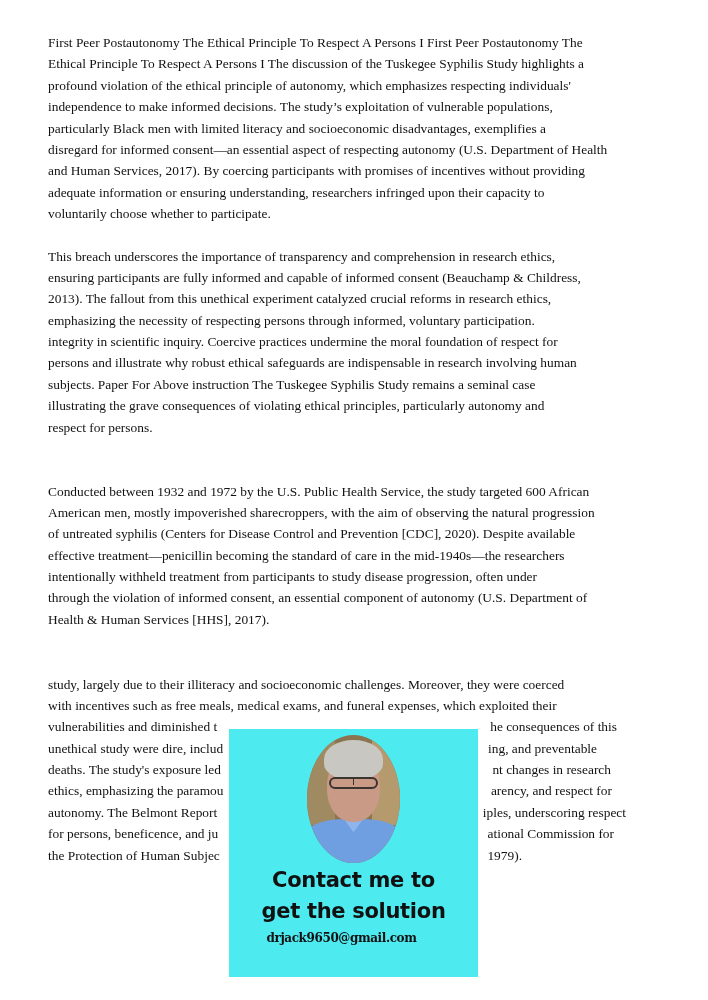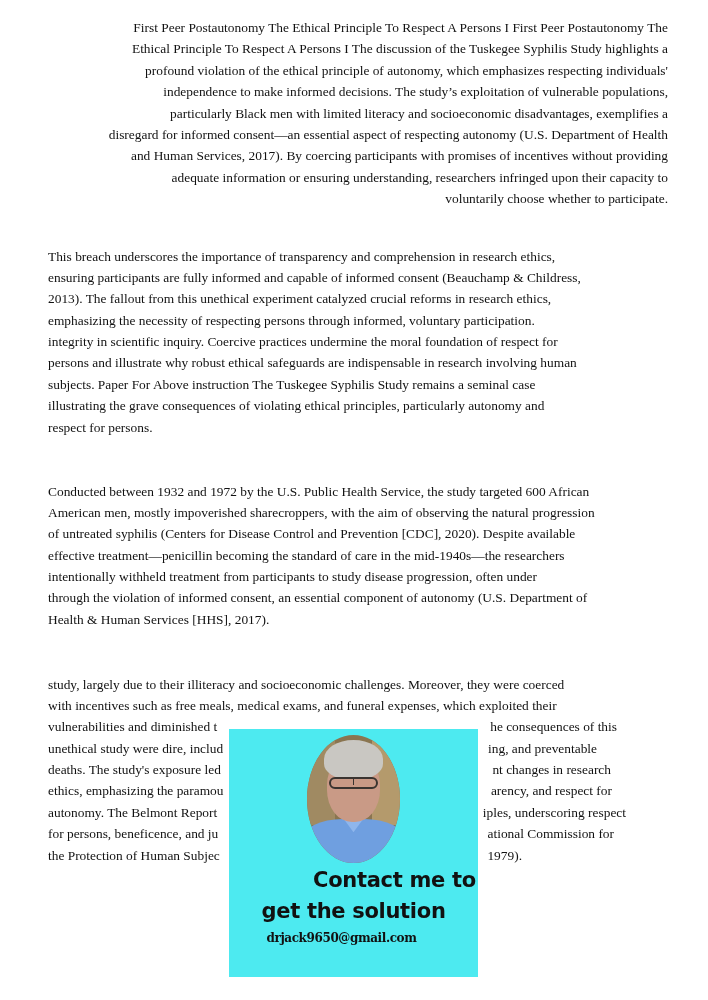--- a/index.html
+++ b/index.html
@@ -51,39 +51,39 @@
     position: absolute;
     left: 0; width: 249px;
     text-align: center;
     font-family: "DejaVu Sans", sans-serif;
     font-weight: bold;
     color: #111111;
     font-size: 21px;
     line-height: 30px;
     letter-spacing: -0.3px;
   }
-  .cta-1 { top: 136px; padding-left: 41px; }
+  .cta-1 { top: 136px; }
   .cta-2 { top: 167px; }
   .email {
     position: absolute;
     left: 0; top: 202px; width: 225px;
     text-align: center;
     font-family: "DejaVu Serif", serif;
     font-weight: bold;
     font-size: 12px;
     color: #111111;
     letter-spacing: -0.4px;
   }
 </style>
 </head>
 <body>
 
 <div class="page">
 
-  <div class="para" style="top:17px;text-align:right;">
+  <div class="para" style="top:32px;">
     <div class="line">First Peer Postautonomy The Ethical Principle To Respect A Persons I First Peer Postautonomy The</div>
     <div class="line">Ethical Principle To Respect A Persons I The discussion of the Tuskegee Syphilis Study highlights a</div>
     <div class="line">profound violation of the ethical principle of autonomy, which emphasizes respecting individuals'</div>
     <div class="line">independence to make informed decisions. The study’s exploitation of vulnerable populations,</div>
     <div class="line">particularly Black men with limited literacy and socioeconomic disadvantages, exemplifies a</div>
     <div class="line">disregard for informed consent—an essential aspect of respecting autonomy (U.S. Department of Health</div>
     <div class="line">and Human Services, 2017). By coercing participants with promises of incentives without providing</div>
     <div class="line">adequate information or ensuring understanding, researchers infringed upon their capacity to</div>
     <div class="line">voluntarily choose whether to participate.</div>
   </div>

